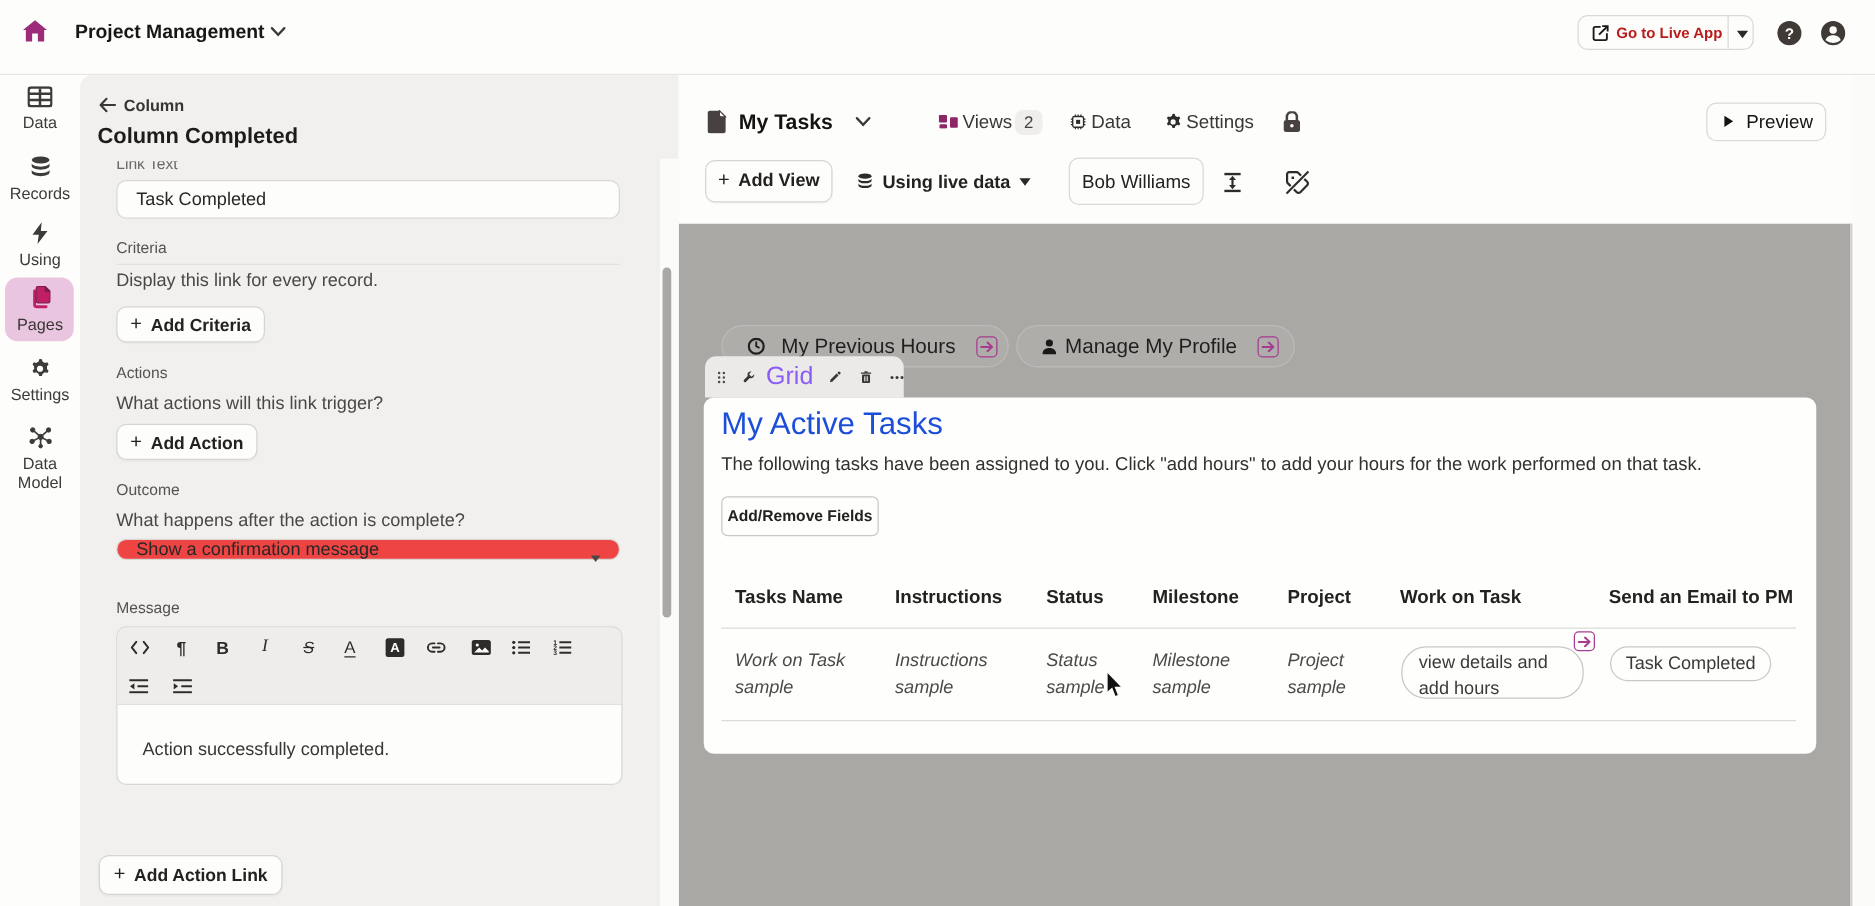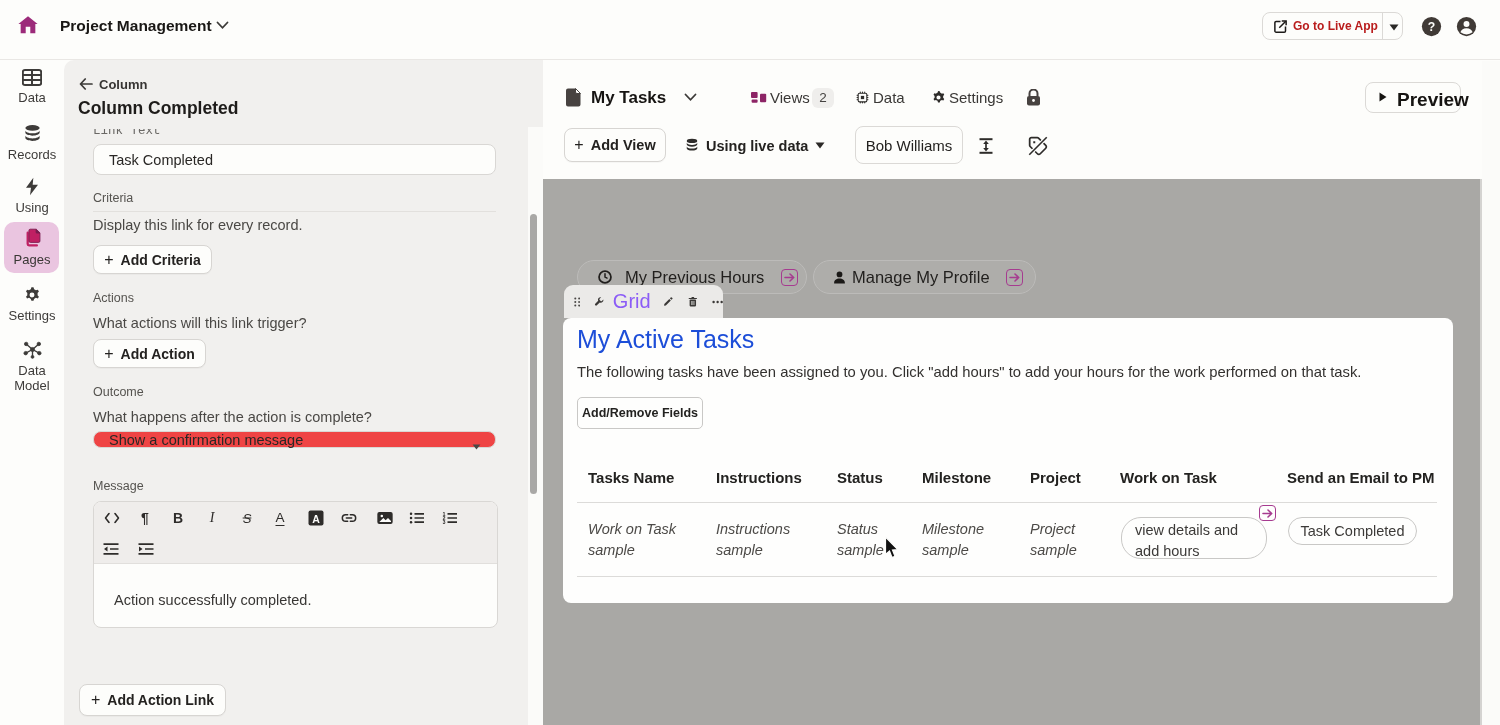--- a/index.html
+++ b/index.html
@@ -143,21 +143,21 @@
     </svg>
   <div class="lbl">Data Model</div>
 </div>
 
 <svg class="abs" style="left:79px;top:78px;" width="14" height="12" viewBox="0 0 14 12">
     <path d="M6.2 1 L1.5 6 L6.2 11 M1.8 6 H13" fill="none" stroke="#3a3836" stroke-width="1.7" stroke-linecap="round" stroke-linejoin="round"></path>
   </svg>
 <div class="abs" style="left:99px;top:77px;font-size:13px;font-weight:bold;color:#373533;">Column</div>
 <div class="abs" style="left:78px;top:98px;font-size:17.5px;font-weight:bold;color:#1e1c1a;">Column Completed</div>
 <div class="abs" style="left:93px;top:128.5px;width:120px;height:7.5px;overflow:hidden;">
-    <div style="font-size:12.5px;color:#6a6865;margin-top:-5px;font-family:Liberation Mono, monospace;">Link Text</div>
+    <div style="font-size:12.5px;color:#6a6865;margin-top:-5px;">Link Text</div>
   </div>
 <div class="abs" style="left:93px;top:144px;width:403px;height:31px;background:#fdfdfb;border:1px solid #d9d7d4;border-radius:8px;display:flex;align-items:center;">
     <span style="margin-left:15px;font-size:14.5px;color:#292725;">Task Completed</span>
   </div>
 <div class="plabel" style="left:93px;top:191px;">Criteria</div>
 <div class="abs" style="left:93px;top:211px;width:403px;height:1px;background:#e2e0dd;"></div>
 <div class="ptext" style="left:93px;top:217px;">Display this link for every record.</div>
 <div class="pbtn" style="left:93px;top:245px;width:119px;height:29px;"><span class="plus">+</span>Add Criteria</div>
 <div class="plabel" style="left:93px;top:291px;">Actions</div>
 <div class="ptext" style="left:93px;top:315px;">What actions will this link trigger?</div>
@@ -294,21 +294,21 @@
 <div class="abs tb-ic-lbl" style="left:949px;top:89px;height:17px;">Settings</div>
 <svg class="abs" style="left:1026px;top:89px;" width="15" height="17" viewBox="0 0 15 17">
     <path d="M3.5 7 V4.5 a4 4 0 0 1 8 0 V7" fill="none" stroke="#474240" stroke-width="2"></path>
     <rect x="1" y="7" width="13" height="9.5" rx="2" fill="#474240"></rect>
     <circle cx="7.5" cy="11.5" r="1.4" fill="#fdfdfb"></circle>
   </svg>
 <div class="abs" style="left:1365px;top:82px;width:96px;height:31px;background:#fdfdfb;border:1px solid #dbd9d6;border-radius:8px;"></div>
 <svg class="abs" style="left:1379px;top:92px;" width="8" height="10" viewBox="0 0 8 10">
     <path d="M0.5 0.5 L7.5 5 L0.5 9.5 Z" fill="#161412"></path>
   </svg>
-<div class="abs" style="left:1397px;top:89px;font-size:19px;font-weight:bold;color:#161412;">Preview</div>
+<div class="abs" style="left:1397px;top:89px;font-size:15px;font-weight:normal;color:#161412;">Preview</div>
 <div class="abs pbtn" style="left:564px;top:128px;width:102px;height:34px;font-size:14.5px;"><span class="plus">+</span>Add View</div>
 <svg class="abs" style="left:685px;top:138px;" width="14" height="14" viewBox="0 0 24 24" fill="#2e2c2a">
     <ellipse cx="12" cy="5" rx="9" ry="3.6"></ellipse>
     <path d="M3 8.2 c0 2 4 3.6 9 3.6 s9 -1.6 9 -3.6 v3 c0 2 -4 3.6 -9 3.6 s-9 -1.6 -9 -3.6 Z"></path>
     <path d="M3 14.6 c0 2 4 3.6 9 3.6 s9 -1.6 9 -3.6 v3.2 c0 2 -4 3.6 -9 3.6 s-9 -1.6 -9 -3.6 Z"></path>
   </svg>
 <div class="abs" style="left:706px;top:138px;font-size:14.5px;font-weight:bold;color:#242220;">Using live data</div>
 <svg class="abs" style="left:815px;top:142px;" width="10" height="7" viewBox="0 0 10 7">
     <path d="M0.5 0.5 L9.5 0.5 L5 6.5 Z" fill="#2b2927"></path>
   </svg>

